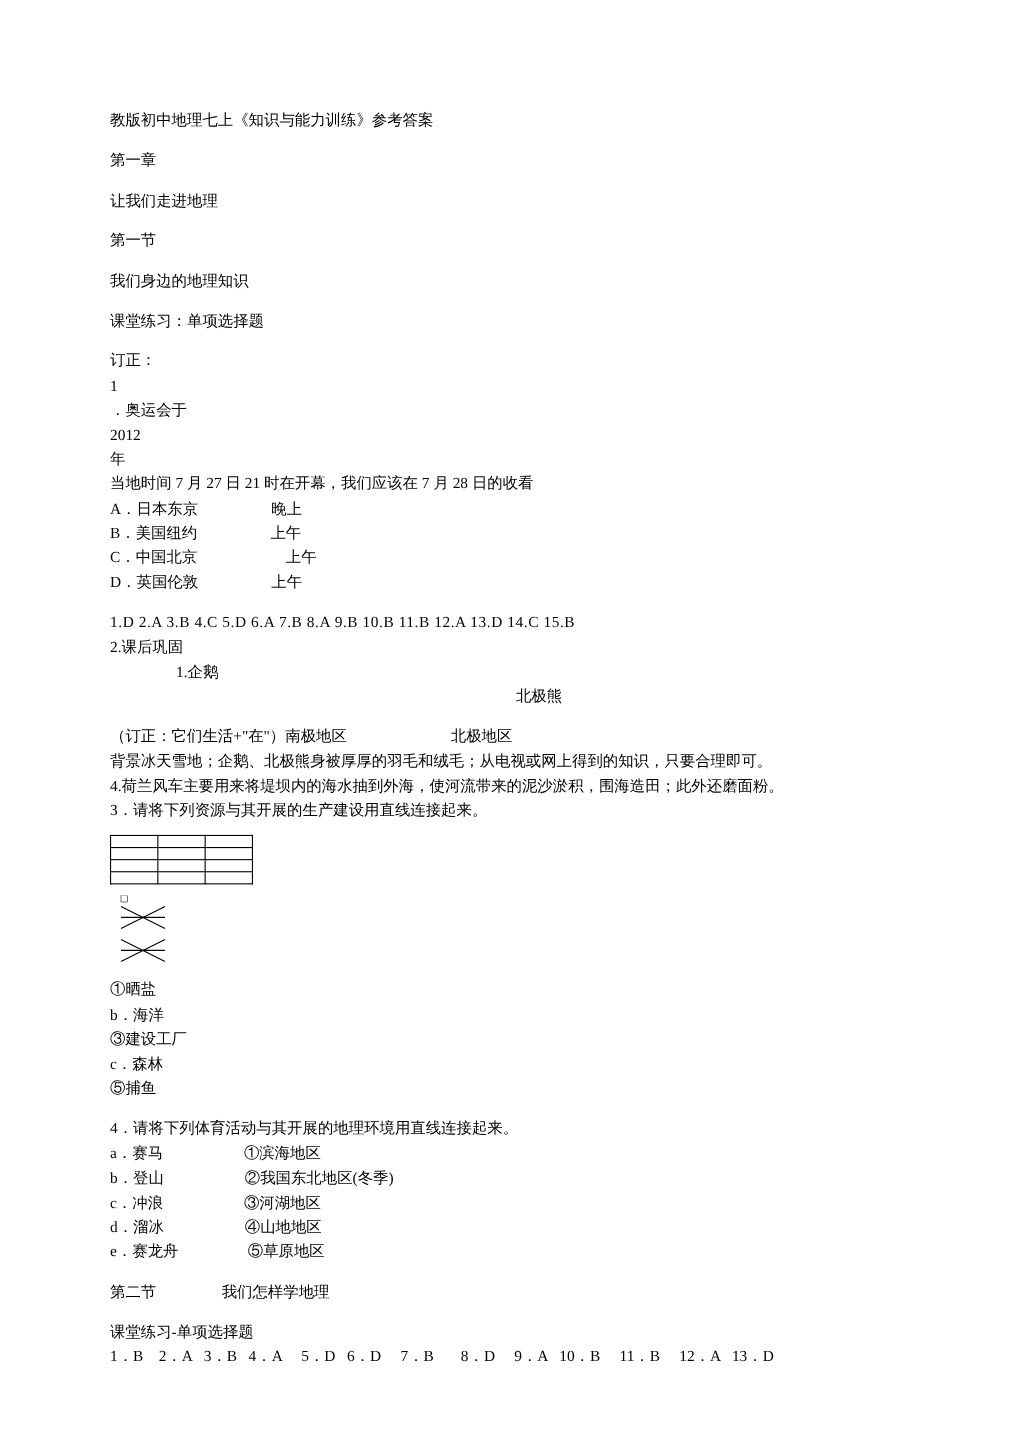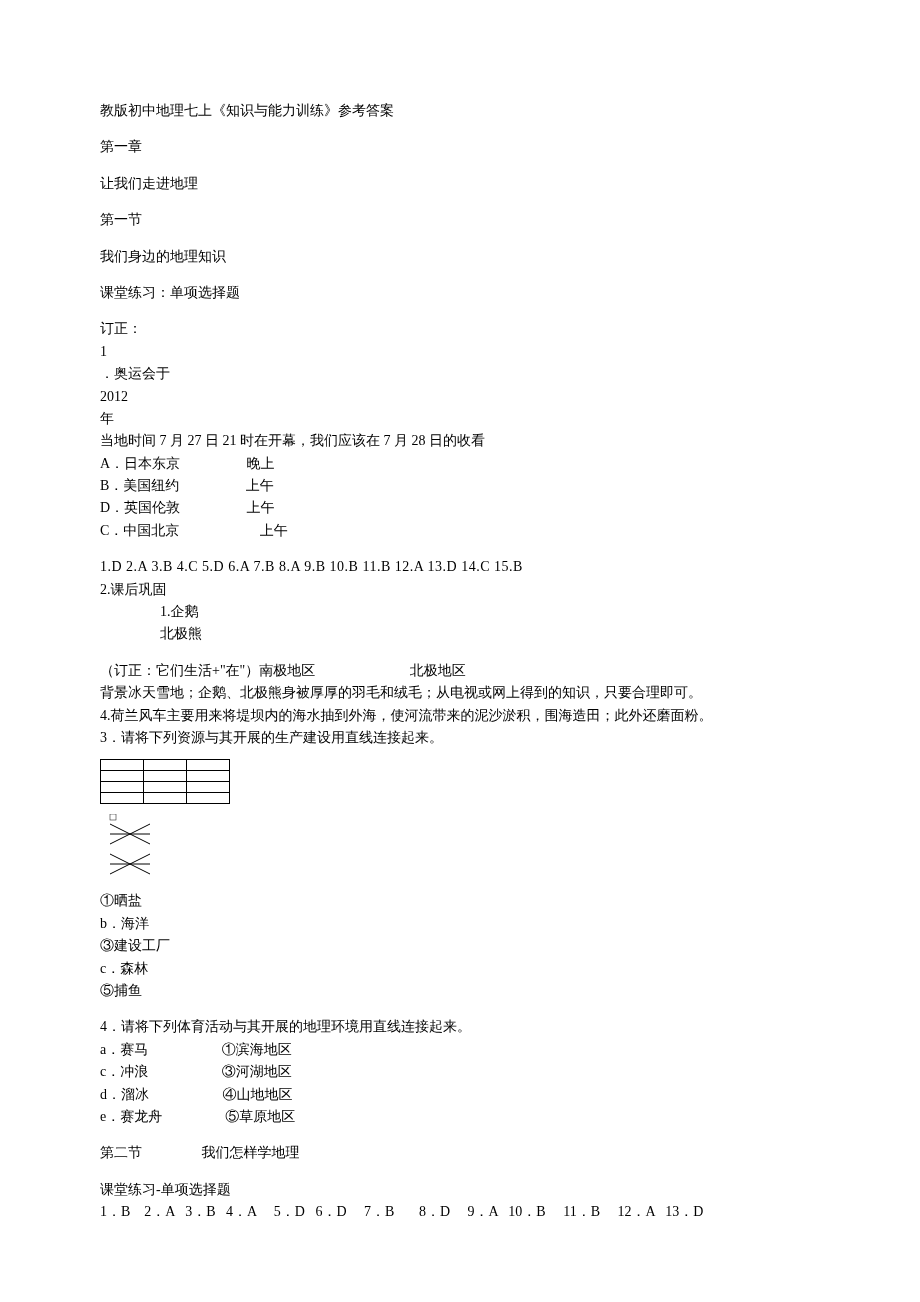--- a/index.html
+++ b/index.html
@@ -12,21 +12,21 @@
       padding: 100px 100px 40px;
       width: 720px;
     }
     .section {
       margin-bottom: 14px;
     }
     .answer-line {
       letter-spacing: 0.5px;
     }
     .indent1 { padding-left: 60px; }
-    .indent2 { padding-left: 60px; }
+    .indent2 { padding-left: 60px; text-align: center; }
     .option-row { white-space: pre; }
     .spaced { white-space: pre; }
     table.small-table {
       border-collapse: collapse;
       width: 130px;
       margin-top: 10px;
       margin-bottom: 10px;
     }
     table.small-table td {
       border: 1px solid #000;
@@ -53,22 +53,22 @@
 
 <div>
   <div>订正：</div>
   <div>1</div>
   <div>．奥运会于</div>
   <div>2012</div>
   <div>年</div>
   <div>当地时间 7 月 27 日 21 时在开幕，我们应该在 7 月 28 日的收看</div>
   <div class="option-row">A．日本东京                   晚上</div>
   <div class="option-row">B．美国纽约                   上午</div>
+  <div class="option-row">C．中国北京                       上午</div>
   <div class="option-row">D．英国伦敦                   上午</div>
-  <div class="option-row">C．中国北京                       上午</div>
 </div>
 
 <div style="height:14px"></div>
 
 <div class="answer-line">1.D   2.A 3.B   4.C   5.D   6.A   7.B   8.A   9.B   10.B   11.B   12.A   13.D   14.C   15.B</div>
 <div>2.课后巩固</div>
 <div class="indent1">1.企鹅</div>
 <div class="indent2">北极熊</div>
 
 <div style="height:14px"></div>
@@ -119,20 +119,21 @@
   <div>③建设工厂</div>
   <div>c．森林</div>
   <div>⑤捕鱼</div>
 </div>
 
 <div style="height:14px"></div>
 
 <div>4．请将下列体育活动与其开展的地理环境用直线连接起来。</div>
 <div>
   <div class="spaced">a．赛马                     ①滨海地区</div>
+  <div class="spaced">b．登山                     ②我国东北地区(冬季)</div>
   <div class="spaced">c．冲浪                     ③河湖地区</div>
   <div class="spaced">d．溜冰                     ④山地地区</div>
   <div class="spaced">e．赛龙舟                  ⑤草原地区</div>
 </div>
 
 <div style="height:14px"></div>
 
 <div class="spaced">第二节                 我们怎样学地理</div>
 
 <div style="height:14px"></div>

